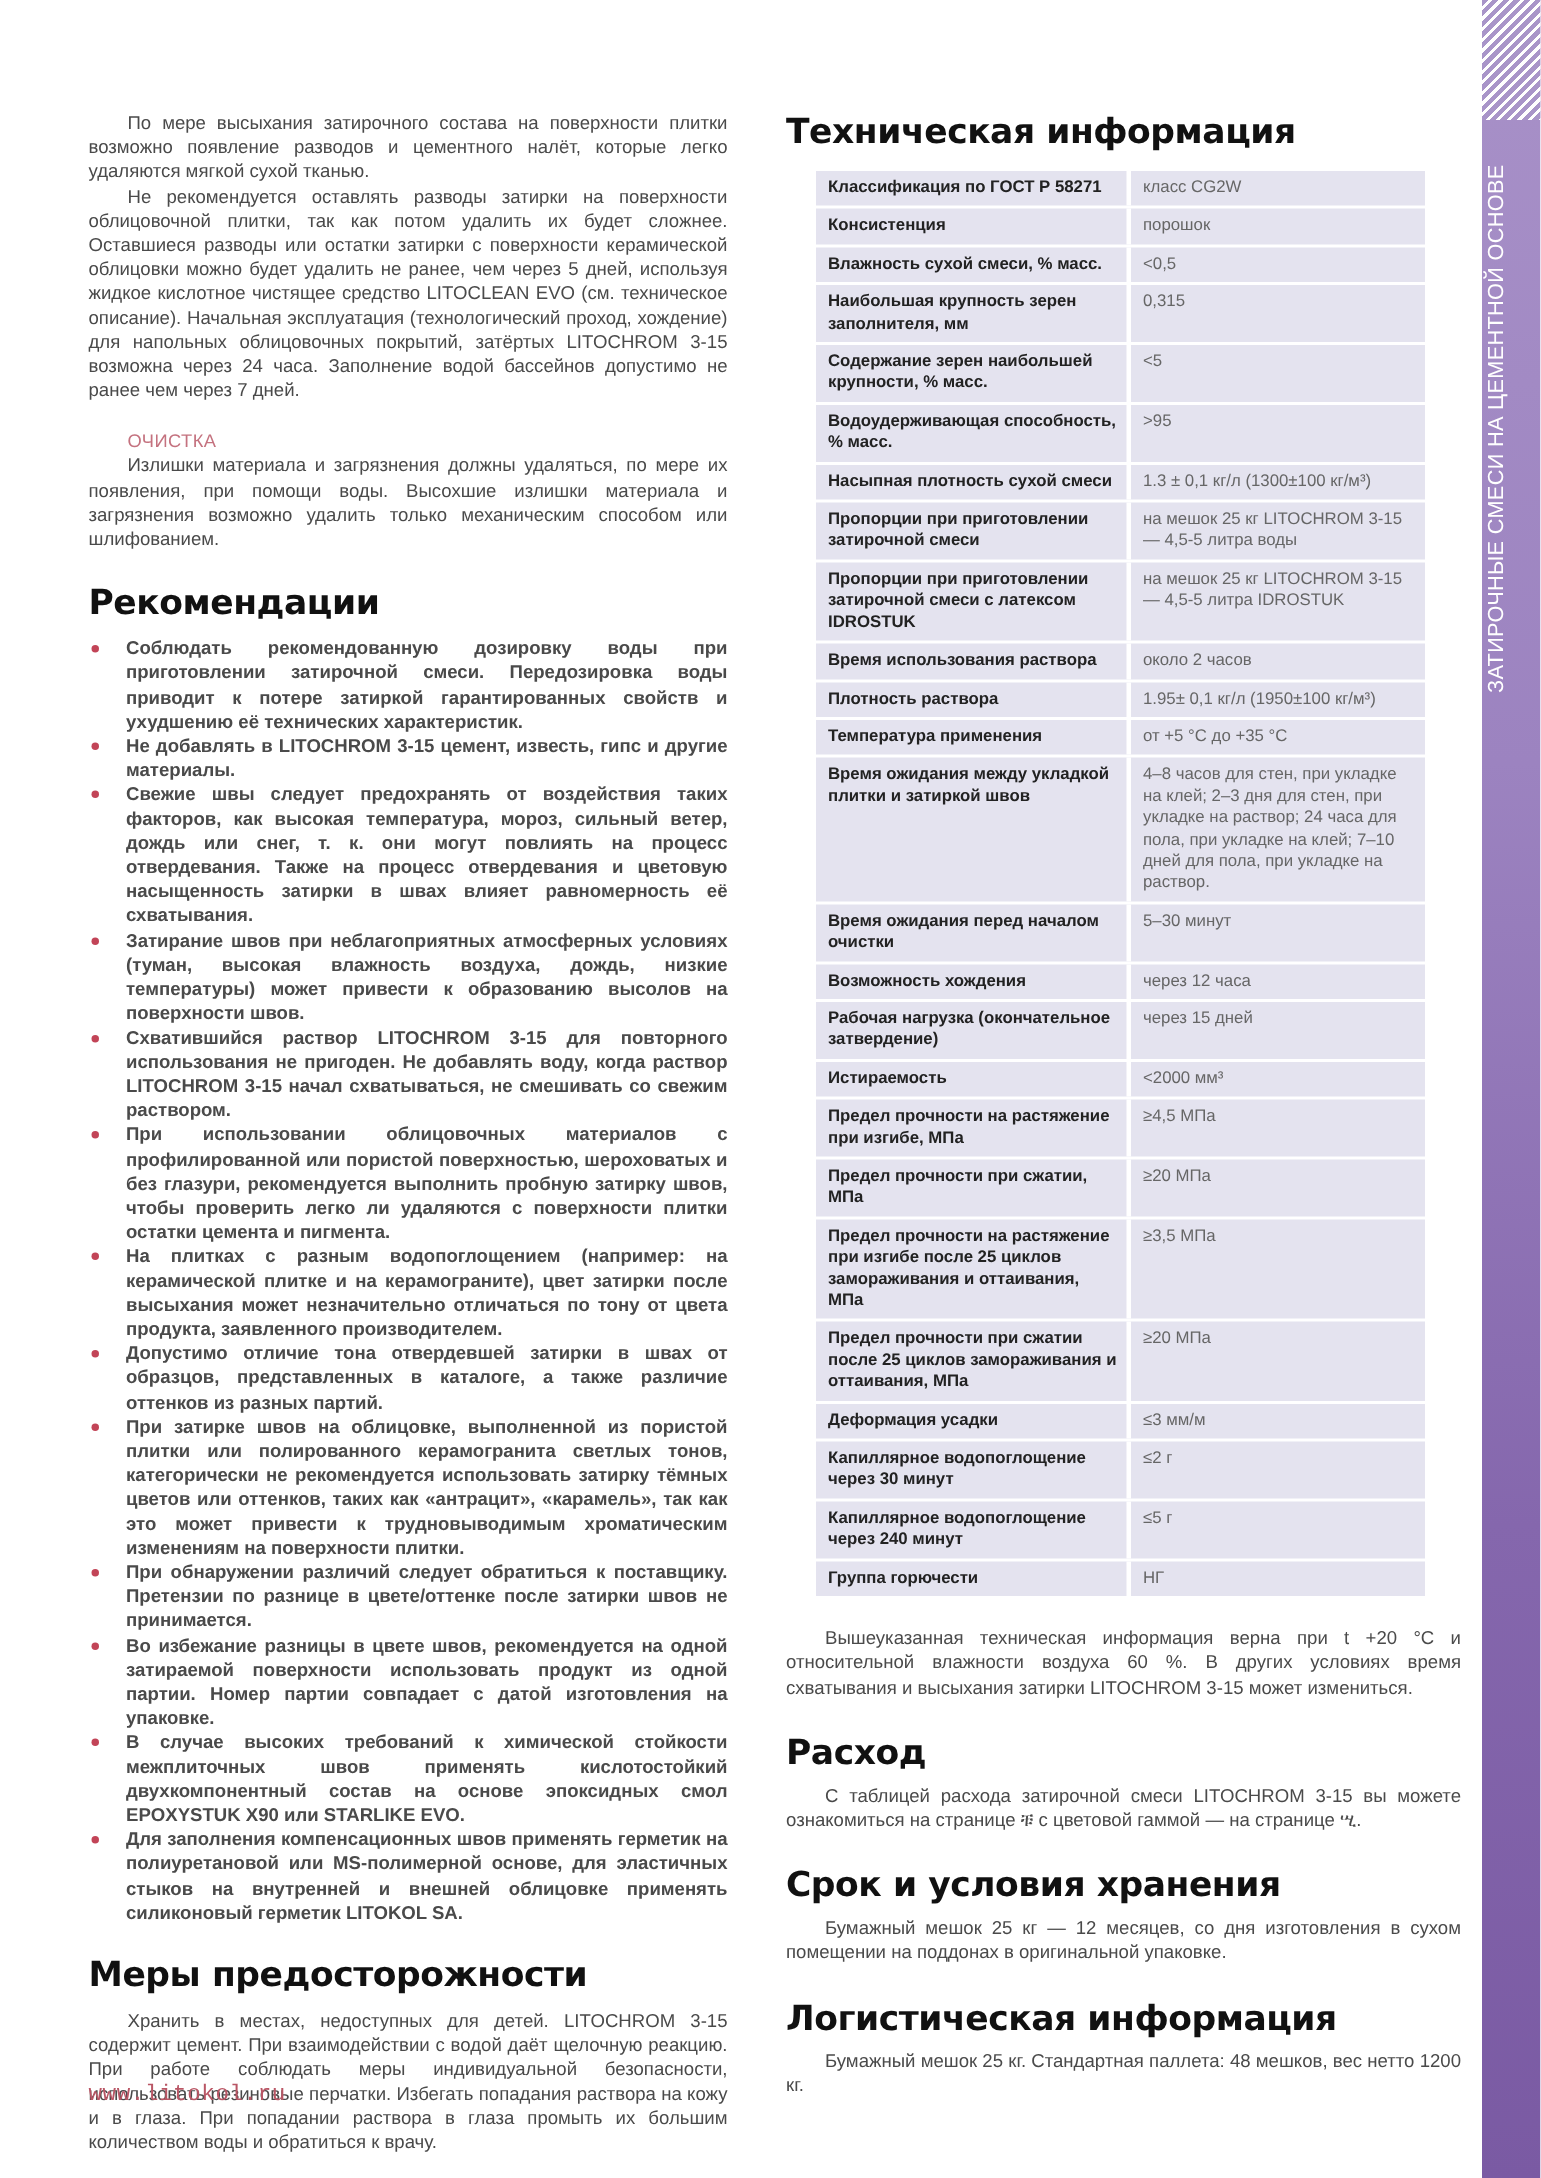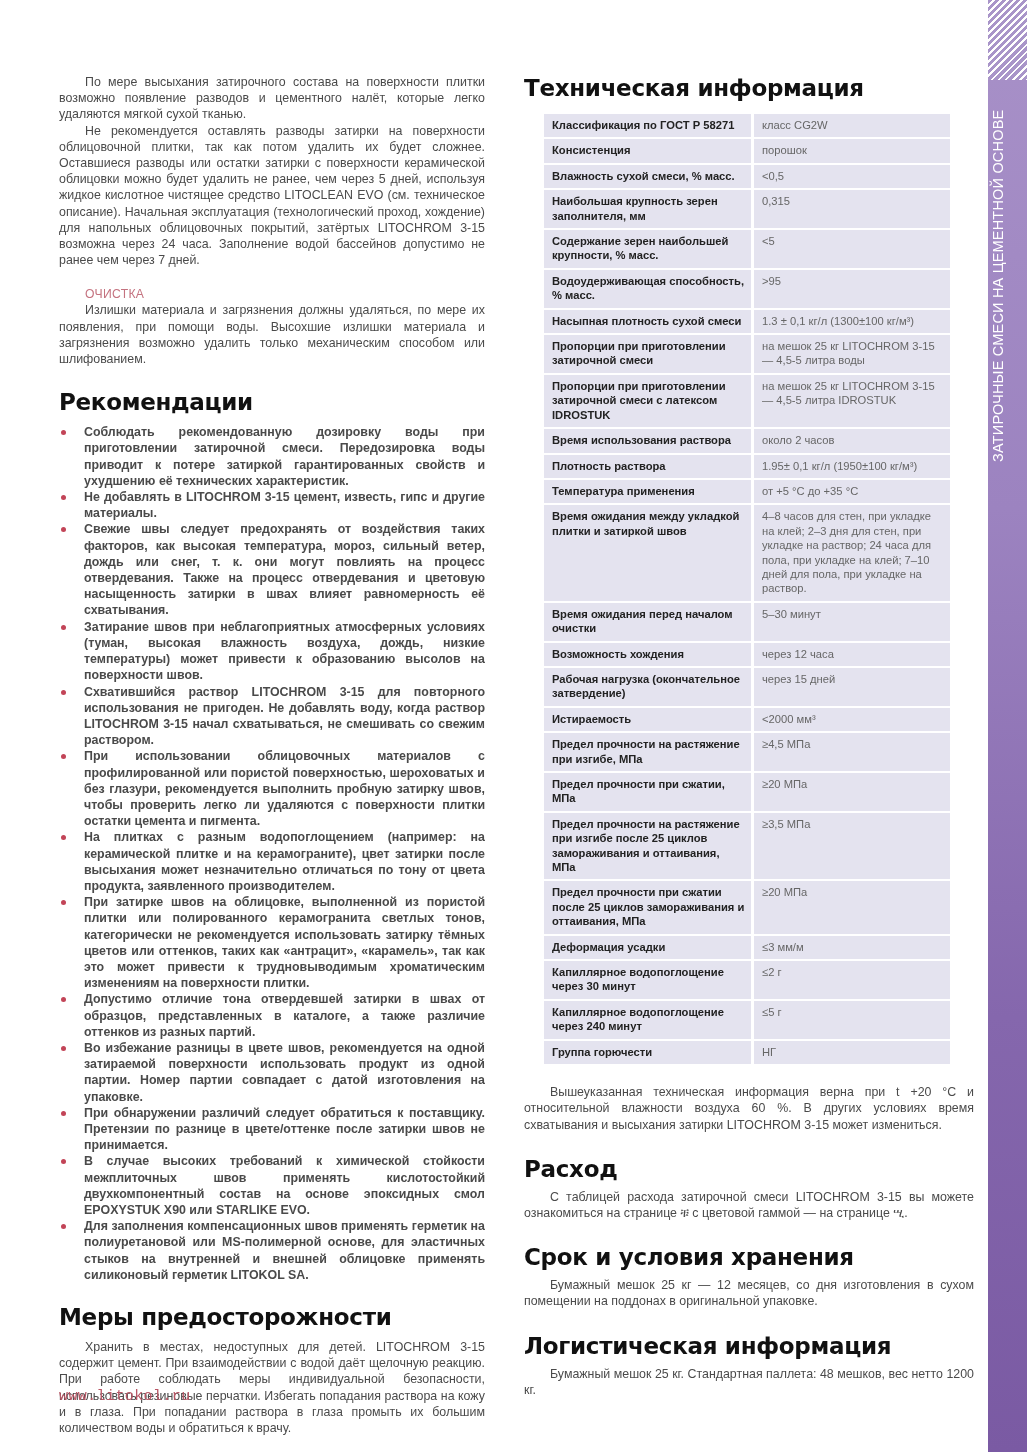--- a/index.html
+++ b/index.html
@@ -92,24 +92,24 @@
 
     <h2 class="h2" style="margin-top:21px;">Рекомендации</h2>
     <ul class="bullets" style="margin-top:8px;font-weight:bold;">
       <li><span class="dot"></span><span>Соблюдать рекомендованную дозировку воды при приготовлении затирочной смеси. Передозировка воды приводит к потере затиркой гарантированных свойств и ухудшению её технических характеристик.</span></li>
       <li><span class="dot"></span><span>Не добавлять в LITOCHROM 3-15 цемент, известь, гипс и другие материалы.</span></li>
       <li><span class="dot"></span><span>Свежие швы следует предохранять от воздействия таких факторов, как высокая температура, мороз, сильный ветер, дождь или снег, т. к. они могут повлиять на процесс отвердевания. Также на процесс отвердевания и цветовую насыщенность затирки в швах влияет равномерность её схватывания.</span></li>
       <li><span class="dot"></span><span>Затирание швов при неблагоприятных атмосферных условиях (туман, высокая влажность воздуха, дождь, низкие температуры) может привести к образованию высолов на поверхности швов.</span></li>
       <li><span class="dot"></span><span>Схватившийся раствор LITOCHROM 3-15 для повторного использования не пригоден. Не добавлять воду, когда раствор LITOCHROM 3-15 начал схватываться, не смешивать со свежим раствором.</span></li>
       <li><span class="dot"></span><span>При использовании облицовочных материалов с профилированной или пористой поверхностью, шероховатых и без глазури, рекомендуется выполнить пробную затирку швов, чтобы проверить легко ли удаляются с поверхности плитки остатки цемента и пигмента.</span></li>
       <li><span class="dot"></span><span>На плитках с разным водопоглощением (например: на керамической плитке и на керамограните), цвет затирки после высыхания может незначительно отличаться по тону от цвета продукта, заявленного производителем.</span></li>
+      <li><span class="dot"></span><span>Допустимо отличие тона отвердевшей затирки в швах от образцов, представленных в каталоге, а также различие оттенков из разных партий.</span></li>
       <li><span class="dot"></span><span>При затирке швов на облицовке, выполненной из пористой плитки или полированного керамогранита светлых тонов, категорически не рекомендуется использовать затирку тёмных цветов или оттенков, таких как «антрацит», «карамель», так как это может привести к трудновыводимым хроматическим изменениям на поверхности плитки.</span></li>
-      <li><span class="dot"></span><span>Допустимо отличие тона отвердевшей затирки в швах от образцов, представленных в каталоге, а также различие оттенков из разных партий.</span></li>
+      <li><span class="dot"></span><span>При обнаружении различий следует обратиться к поставщику. Претензии по разнице в цвете/оттенке после затирки швов не принимается.</span></li>
       <li><span class="dot"></span><span>Во избежание разницы в цвете швов, рекомендуется на одной затираемой поверхности использовать продукт из одной партии. Номер партии совпадает с датой изготовления на упаковке.</span></li>
-      <li><span class="dot"></span><span>При обнаружении различий следует обратиться к поставщику. Претензии по разнице в цвете/оттенке после затирки швов не принимается.</span></li>
       <li><span class="dot"></span><span>В случае высоких требований к химической стойкости межплиточных швов применять кислотостойкий двухкомпонентный состав на основе эпоксидных смол EPOXYSTUK X90 или STARLIKE EVO.</span></li>
       <li><span class="dot"></span><span>Для заполнения компенсационных швов применять герметик на полиуретановой или MS-полимерной основе, для эластичных стыков на внутренней и внешней облицовке применять силиконовый герметик LITOKOL SA.</span></li>
     </ul>
 
     <h2 class="h2" style="margin-top:20px;">Меры предосторожности</h2>
     <p class="para" style="margin-top:8px;">Хранить в местах, недоступных для детей. LITOCHROM 3-15 содержит цемент. При взаимодействии с водой даёт щелочную реакцию. При работе соблюдать меры индивидуальной безопасности, использовать резиновые перчатки. Избегать попадания раствора на кожу и в глаза. При попадании раствора в глаза промыть их большим количеством воды и обратиться к врачу.</p>
   </div>
 
   <div class="col-right">
     <h2 class="h2">Техническая информация</h2>

